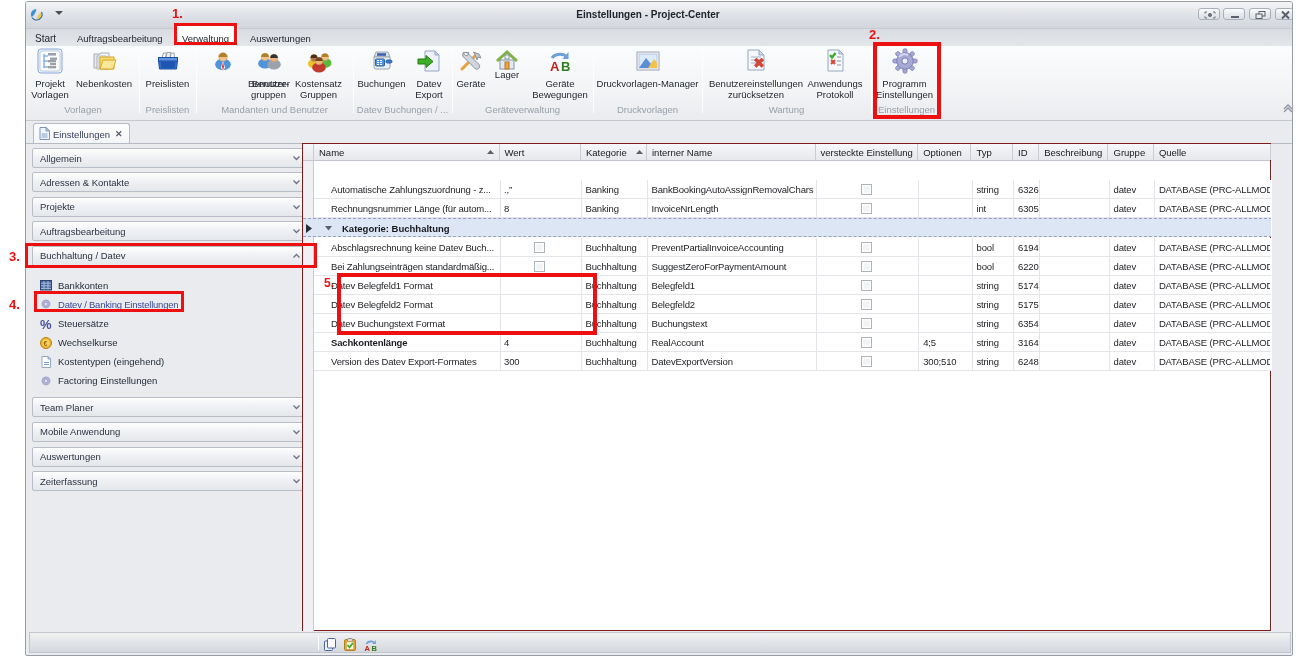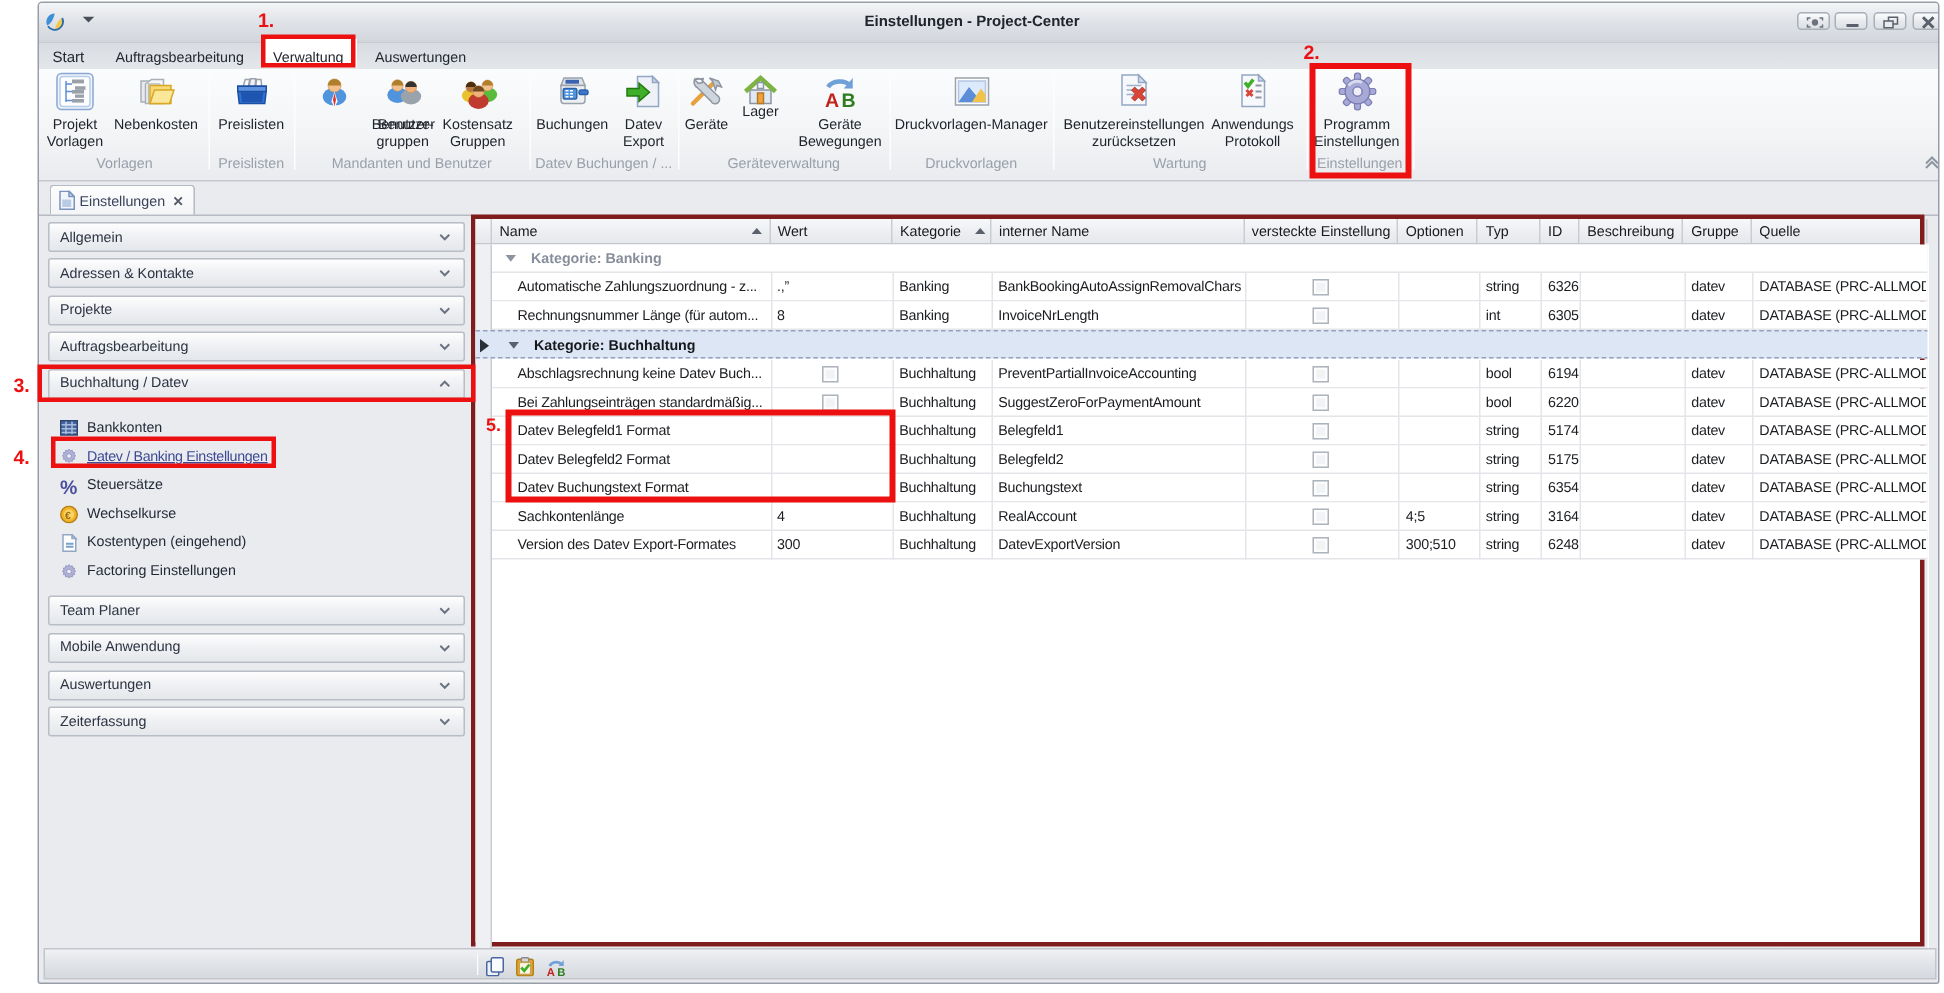--- a/index.html
+++ b/index.html
@@ -382,21 +382,21 @@
       </svg>
     </div>
 <div class="sub" style="position:absolute;left:32px;top:354.0px;">Kostentypen (eingehend)</div>
 <div style="position:absolute;left:13.5px;top:372.5px;width:12px;height:12px;">
       <svg width="12" height="12" viewBox="0 0 26 26">
         <path d="M13 3 l1.7 2.6 3 -1 .4 3.1 3.1 .4 -1 3 2.6 1.7 -2.6 1.7 1 3 -3.1 .4 -.4 3.1 -3 -1 -1.7 2.6 -1.7 -2.6 -3 1 -.4 -3.1 -3.1 -.4 1 -3 -2.6 -1.7 2.6 -1.7 -1 -3 3.1 -.4 .4 -3.1 3 1 z" fill="#b0b2d8" stroke="#8385b8"></path>
         <circle cx="13" cy="13" r="3.4" fill="#eceef6" stroke="#8385b8"></circle>
       </svg>
     </div>
 <div class="sub" style="position:absolute;left:32px;top:373.0px;">Factoring Einstellungen</div>
-<div class="ab" style="left:288px;top:141px;width:969px;height:488px;background:#fff;border:3px solid #7f1d1d;">
+<div class="ab" style="left:276px;top:141px;width:969px;height:488px;background:#fff;border:1px solid #7f1d1d;">
 <div class="ab" style="left:0;top:0;width:100%;height:17px;background:linear-gradient(#f7f8fa,#eceef1 55%,#e6e8ec);border-bottom:1px solid #c3c7cd;">
 <div style="position:absolute;left:0;top:0;width:11px;height:100%;border-right:1px solid #c9cdd3;"></div>
 <div class="hcell" style="left:11px;width:185.5px;">Name</div>
 <div class="hcell" style="left:196.5px;width:81.5px;">Wert</div>
 <div class="hcell" style="left:278px;width:66px;">Kategorie</div>
 <div class="hcell" style="left:344px;width:168.5px;">interner Name</div>
 <div class="hcell" style="left:512.5px;width:102.7px;">versteckte Einstellung</div>
 <div class="hcell" style="left:615.2px;width:53.3px;">Optionen</div>
 <div class="hcell" style="left:668.5px;width:41.5px;">Typ</div>
 <div class="hcell" style="left:710px;width:26.2px;">ID</div>
@@ -408,28 +408,20 @@
             <path d="M3.5 0 L7 4 H0z" fill="#5a616c"></path>
           </svg>
         </div>
 <div style="position:absolute;left:333px;top:6px;width:7px;height:5px;">
           <svg width="7" height="5" viewBox="0 0 7 5">
             <path d="M3.5 0 L7 4 H0z" fill="#5a616c"></path>
           </svg>
         </div>
 </div>
 <div style="position:absolute;left:0;top:17px;width:11px;height:470px;background:#eef0f3;border-right:1px solid #c9cdd3;"></div>
-<div class="row" style="left:11px;top:17px;height:19px;width:957px;">
-        <div style="position:absolute;left:9px;top:7px;width:7px;height:5px;">
-          <svg width="7" height="5" viewBox="0 0 7 5">
-            <path d="M0 0h7l-3.5 4.5z" fill="#8d94a0"></path>
-          </svg>
-        </div>
-        <div style="position:absolute;left:26px;top:4px;font-size:9.5px;font-weight:bold;color:#878e9b;">Kategorie: Banking</div>
-      </div>
 <div class="row" style="left:11px;top:36px;height:19px;width:957px;">
         <div class="cell" style="left:12px;width:173px;">Automatische Zahlungszuordnung - z...</div>
         <div class="cell" style="left:185px;width:81.5px;">.,”</div>
         <div class="cell" style="left:266.5px;width:66px;">Banking</div>
         <div class="cell" style="left:332.5px;width:169px;">BankBookingAutoAssignRemovalChars</div>
         <div class="ab" style="left:547px;top:3.5px;">
           <div class="cb"></div>
         </div>
         <div class="cell" style="left:604.2px;width:53.3px;"></div>
         <div class="cell" style="left:657.5px;width:41.5px;">string</div>
@@ -532,21 +524,21 @@
         <div class="ab" style="left:547px;top:3.5px;">
           <div class="cb"></div>
         </div>
         <div class="cell" style="left:604.2px;width:53.3px;"></div>
         <div class="cell" style="left:657.5px;width:41.5px;">string</div>
         <div class="cell" style="left:699px;width:26.2px;">6354</div>
         <div class="cell" style="left:794.5px;width:45.4px;">datev</div>
         <div class="cell" style="left:839.9px;width:116px;">DATABASE (PRC-ALLMOD...</div>
       </div>
 <div class="row" style="left:11px;top:189px;height:19px;width:957px;">
-        <div class="cell" style="left:12px;width:173px;">Sachkontenlänge</div>
+        <div class="cell" style="left:12px;width:173px;font-weight:bold;">Sachkontenlänge</div>
         <div class="cell" style="left:185px;width:81.5px;">4</div>
         <div class="cell" style="left:266.5px;width:66px;">Buchhaltung</div>
         <div class="cell" style="left:332.5px;width:169px;">RealAccount</div>
         <div class="ab" style="left:547px;top:3.5px;">
           <div class="cb"></div>
         </div>
         <div class="cell" style="left:604.2px;width:53.3px;text-align:center;">4;5</div>
         <div class="cell" style="left:657.5px;width:41.5px;">string</div>
         <div class="cell" style="left:699px;width:26.2px;">3164</div>
         <div class="cell" style="left:794.5px;width:45.4px;">datev</div>

